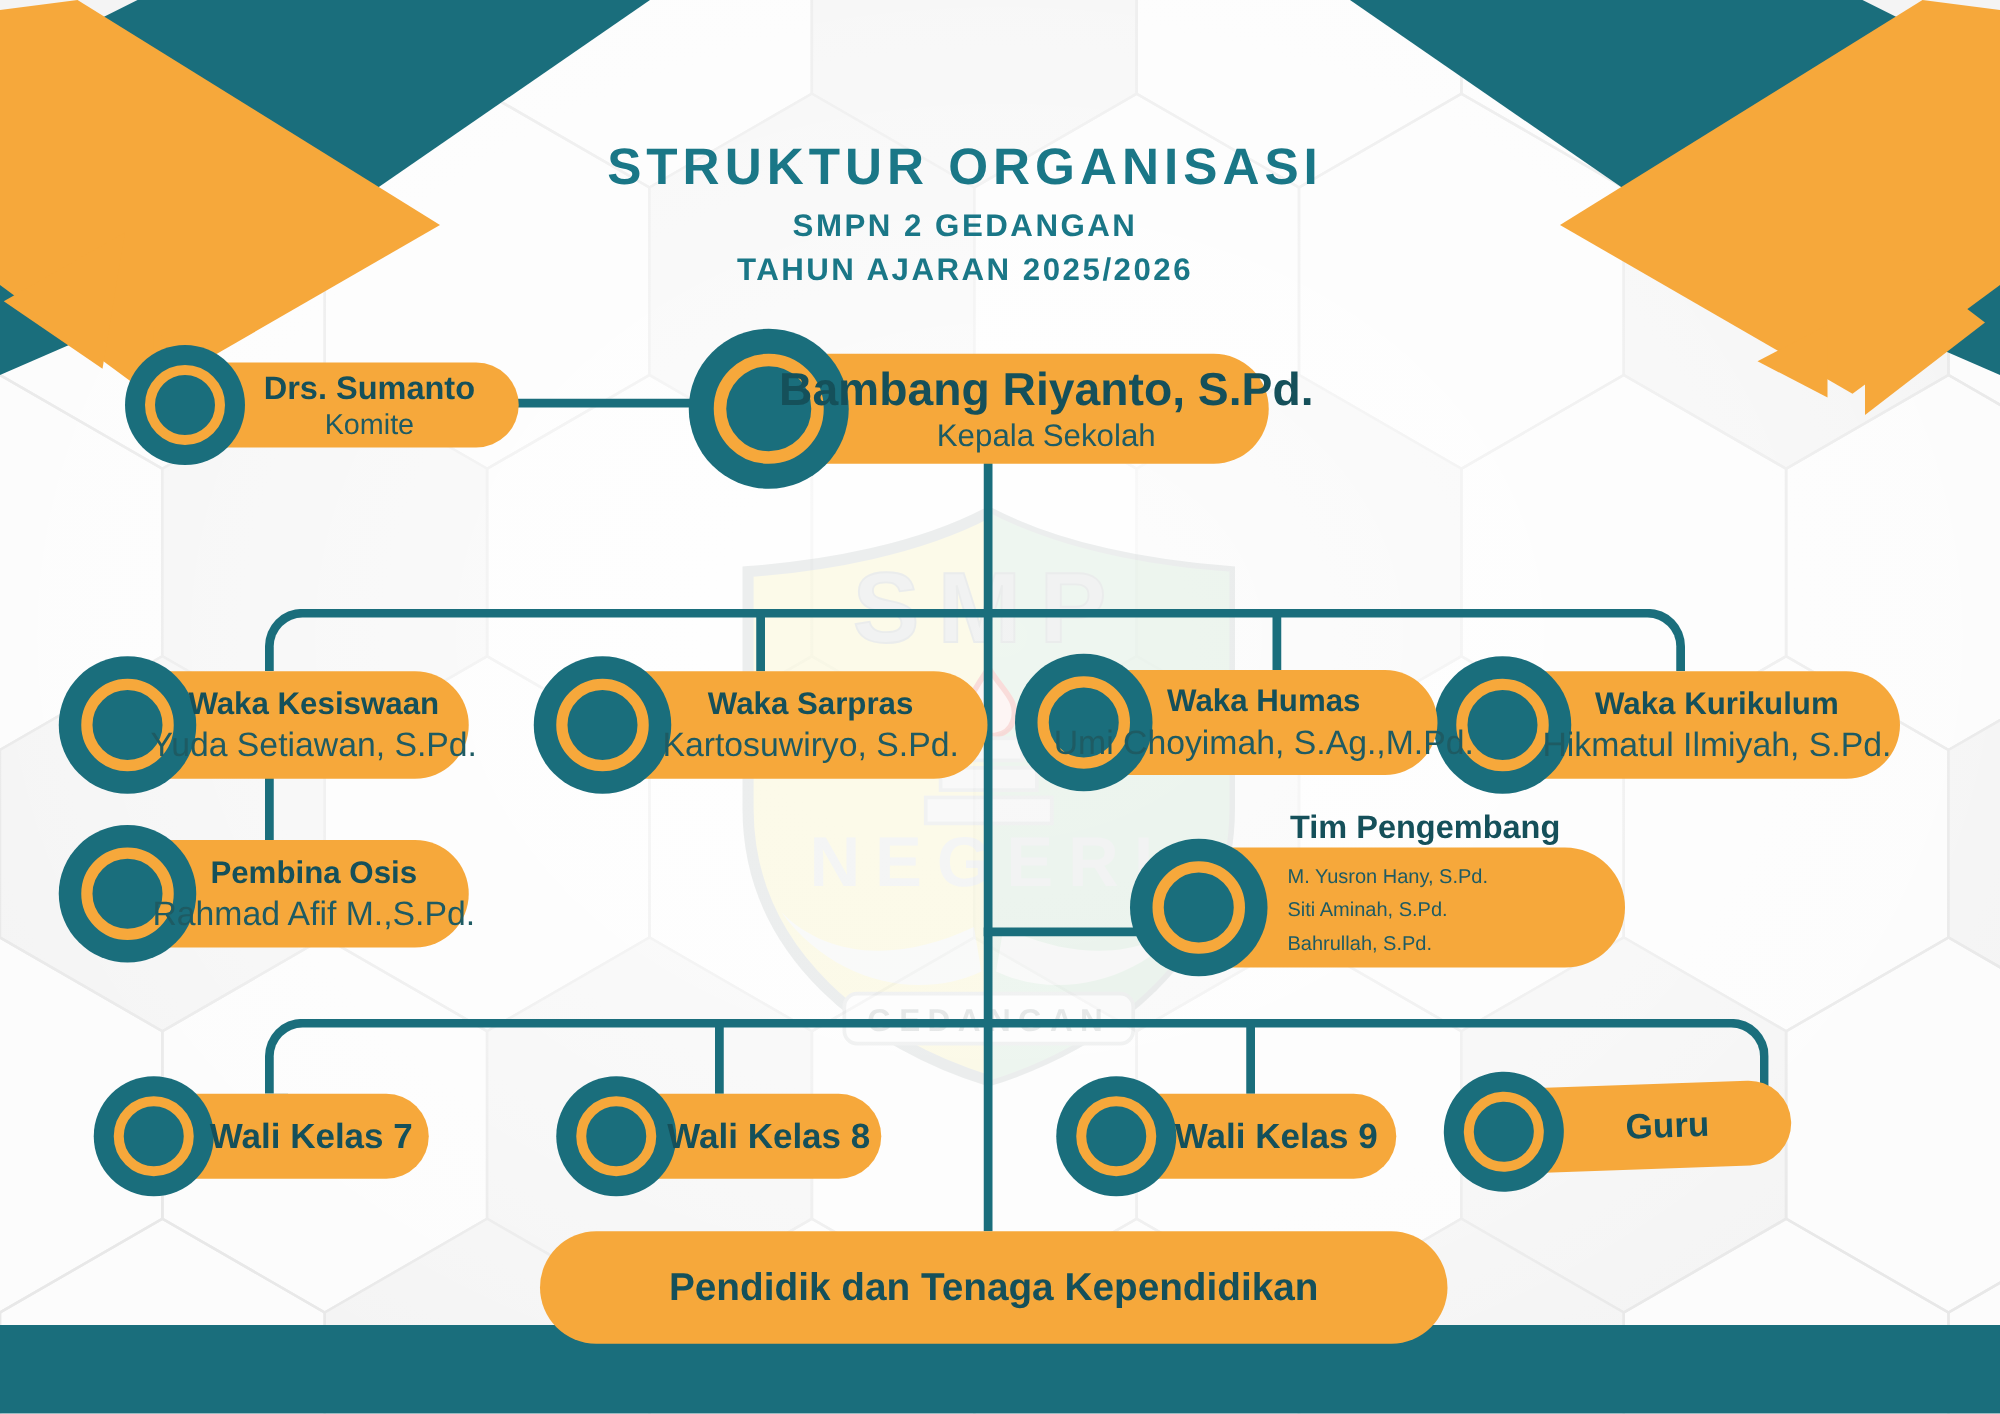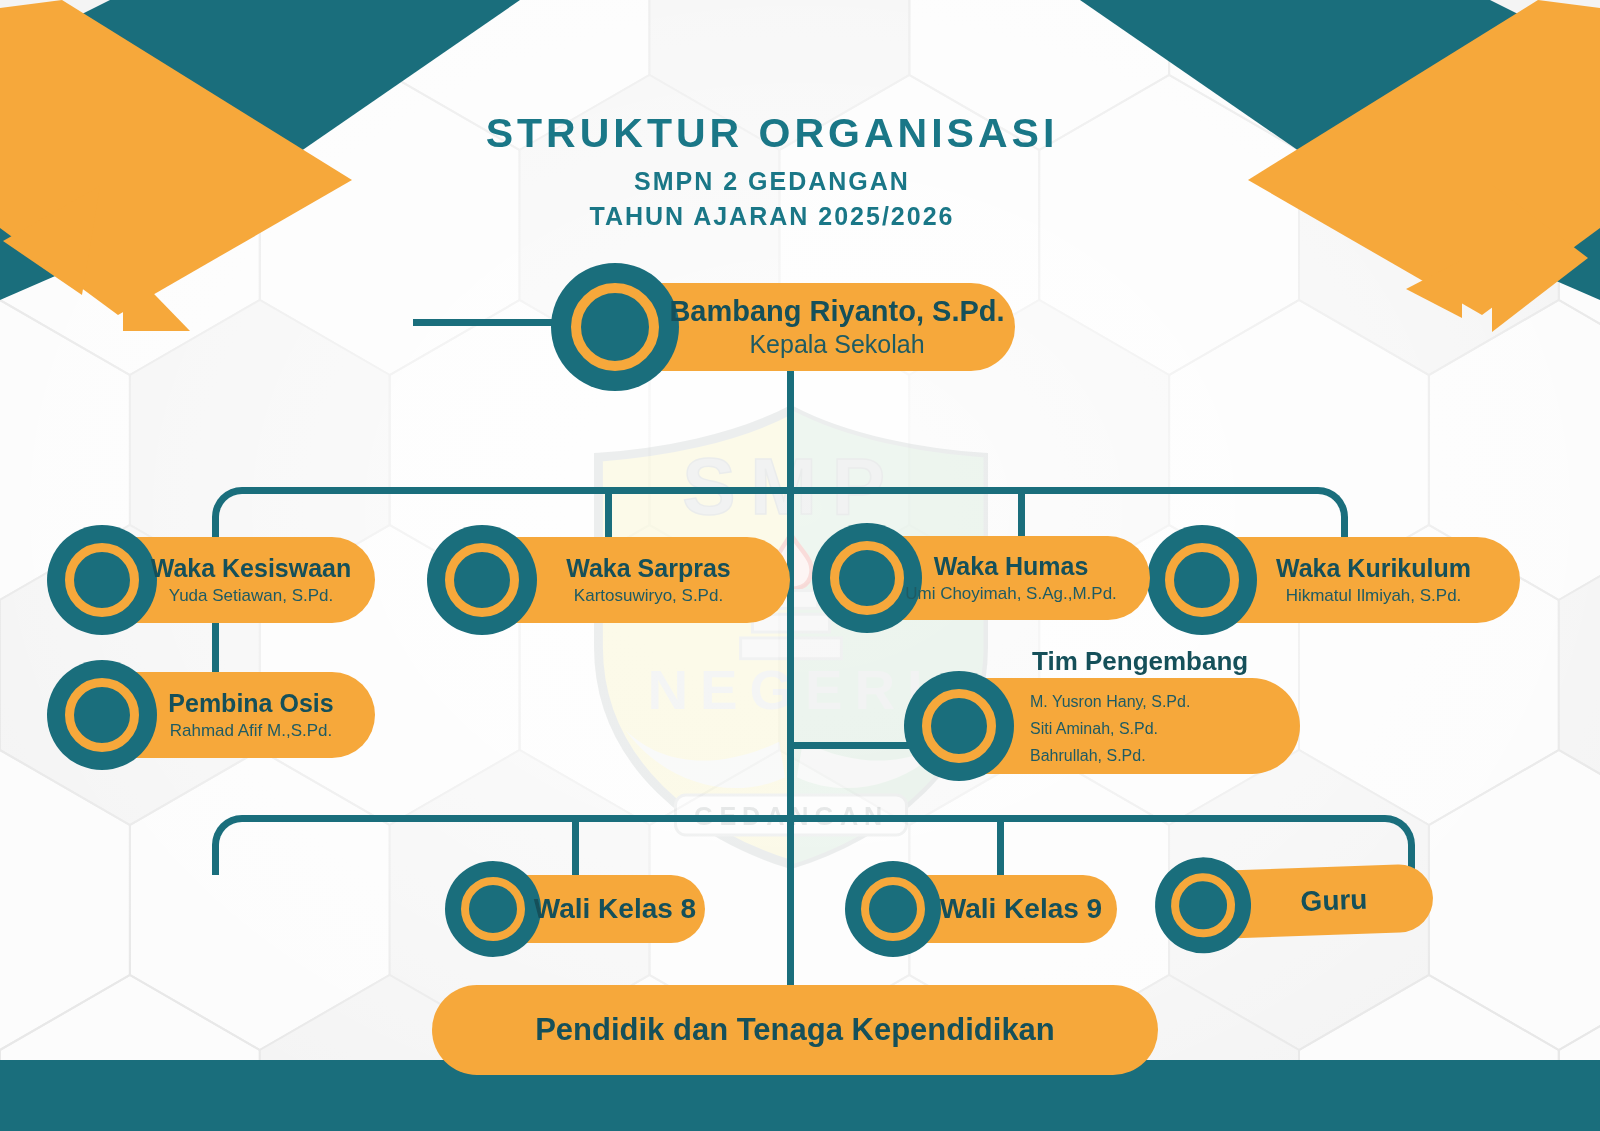--- a/index.html
+++ b/index.html
@@ -38,30 +38,30 @@
   .knob .ring{background:var(--teal);border-radius:50%;border-style:solid;border-color:var(--orange);}
   .knob-lg{width:128px;height:128px;left:-4px;}  .knob-lg .ring{width:88px;height:88px;border-width:10px;}
   .knob-md{width:110px;height:110px;left:-8px;}  .knob-md .ring{width:74px;height:74px;border-width:9px;}
   .knob-sm{width:96px;height:96px;left:-10px;}   .knob-sm .ring{width:64px;height:64px;border-width:8px;}
   .node-text{position:absolute;inset:0;display:flex;flex-direction:column;align-items:center;justify-content:center;
     white-space:nowrap;}
   .node-title{font-weight:700;color:var(--node-text);}
   .node-sub{color:var(--node-sub);}
 
   .n-root .node-text{padding-left:104px;}
-  .n-root .node-title{font-size:29px;}
+  .n-root .node-title{font-size:37px;}
   .n-root .node-sub{font-size:25px;margin-top:2px;}
 
   .n-komite .node-text{padding-left:66px;}
   .n-komite .node-title{font-size:26px;}
   .n-komite .node-sub{font-size:23px;}
 
   .n-waka .node-text{padding-left:72px;}
   .n-waka .node-title{font-size:25px;}
-  .n-waka .node-sub{font-size:17px;margin-top:3px;}
+  .n-waka .node-sub{font-size:27px;margin-top:3px;}
 
   .n-tim .members{position:absolute;left:118px;top:10px;font-size:16px;color:var(--node-sub);line-height:27px;}
   .n-tim .tim-title{position:absolute;left:120px;top:-32px;font-size:26px;font-weight:700;color:var(--node-text);white-space:nowrap;}
 
   .n-wali .node-text{padding-left:70px;}
   .n-wali .node-title{font-size:28px;}
 
   .n-footer{text-align:center;}
   .n-footer .node-text{padding:0;}
   .n-footer .node-title{font-size:31px;}
@@ -199,20 +199,29 @@
   <div class="node n-root" style="left:555px;top:283px;width:460px;height:88px;">
     <div class="knob knob-lg">
         <div class="ring"></div>
       </div>
     <div class="node-text">
       <div class="node-title">Bambang Riyanto, S.Pd.</div>
       <div class="node-sub">Kepala Sekolah</div>
     </div>
   </div>
 
+  <div class="node n-komite" style="left:110px;top:290px;width:305px;height:68px;">
+    <div class="knob knob-sm">
+        <div class="ring"></div>
+      </div>
+    <div class="node-text">
+      <div class="node-title">Drs. Sumanto</div>
+      <div class="node-sub">Komite</div>
+    </div>
+  </div>
 
   <div class="node n-waka" style="left:55px;top:537px;width:320px;height:86px;">
     <div class="knob knob-md">
         <div class="ring"></div>
       </div>
     <div class="node-text">
       <div class="node-title">Waka Kesiswaan</div>
       <div class="node-sub">Yuda Setiawan, S.Pd.</div>
     </div>
   </div>
@@ -262,20 +271,28 @@
         <div class="ring"></div>
       </div>
     <div class="tim-title">Tim Pengembang</div>
     <div class="members">
       <div>M. Yusron Hany, S.Pd.</div>
       <div>Siti Aminah, S.Pd.</div>
       <div>Bahrullah, S.Pd.</div>
     </div>
   </div>
 
+  <div class="node n-wali" style="left:85px;top:875px;width:258px;height:68px;">
+    <div class="knob knob-sm">
+        <div class="ring"></div>
+      </div>
+    <div class="node-text">
+        <div class="node-title">Wali Kelas 7</div>
+      </div>
+  </div>
 
   <div class="node n-wali" style="left:455px;top:875px;width:250px;height:68px;">
     <div class="knob knob-sm">
         <div class="ring"></div>
       </div>
     <div class="node-text">
         <div class="node-title">Wali Kelas 8</div>
       </div>
   </div>
 

